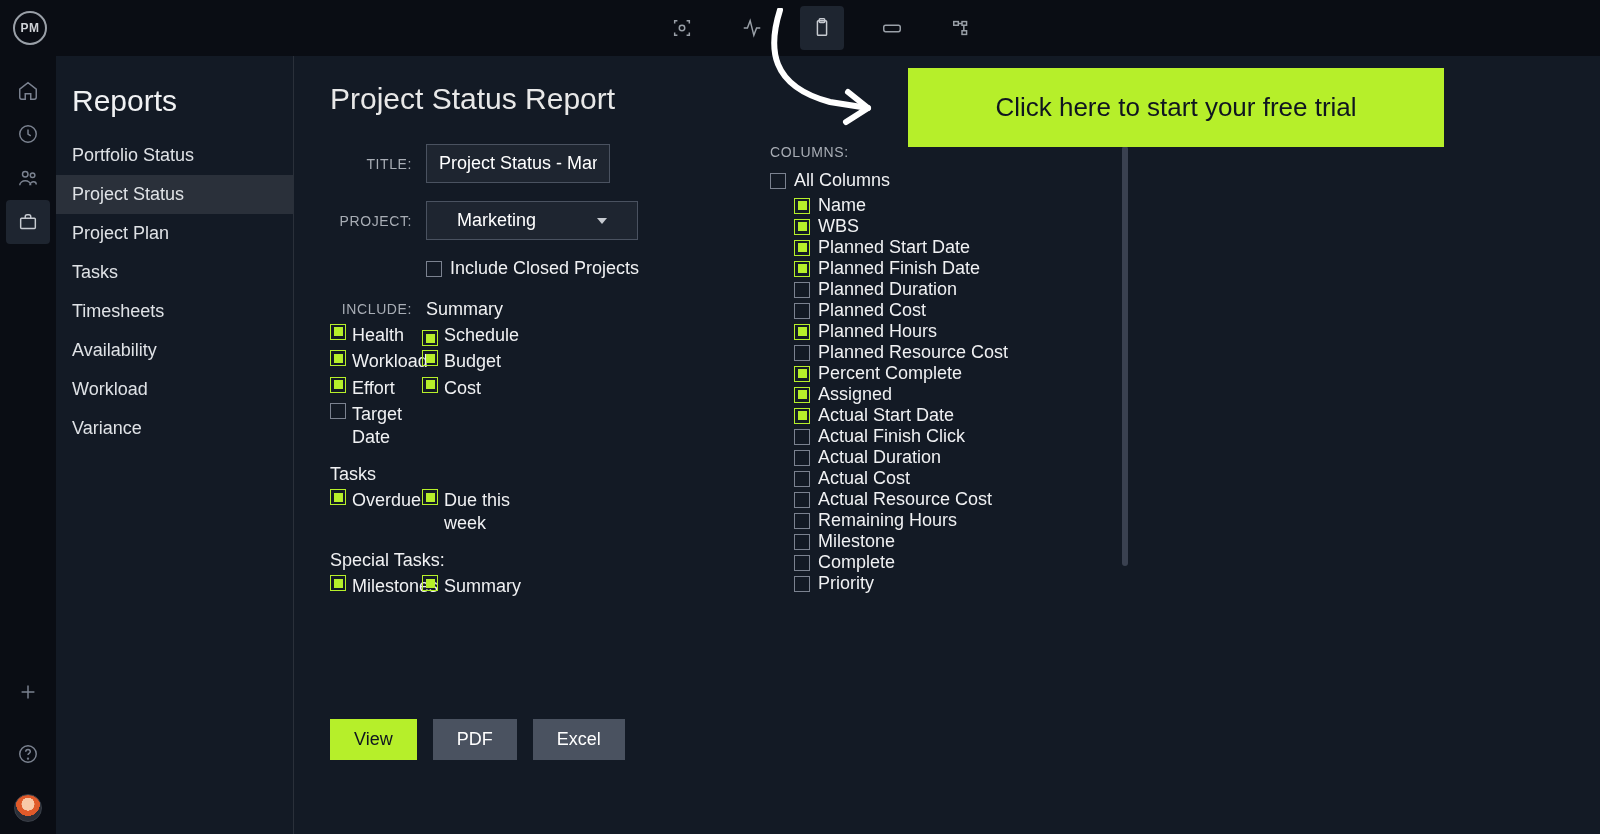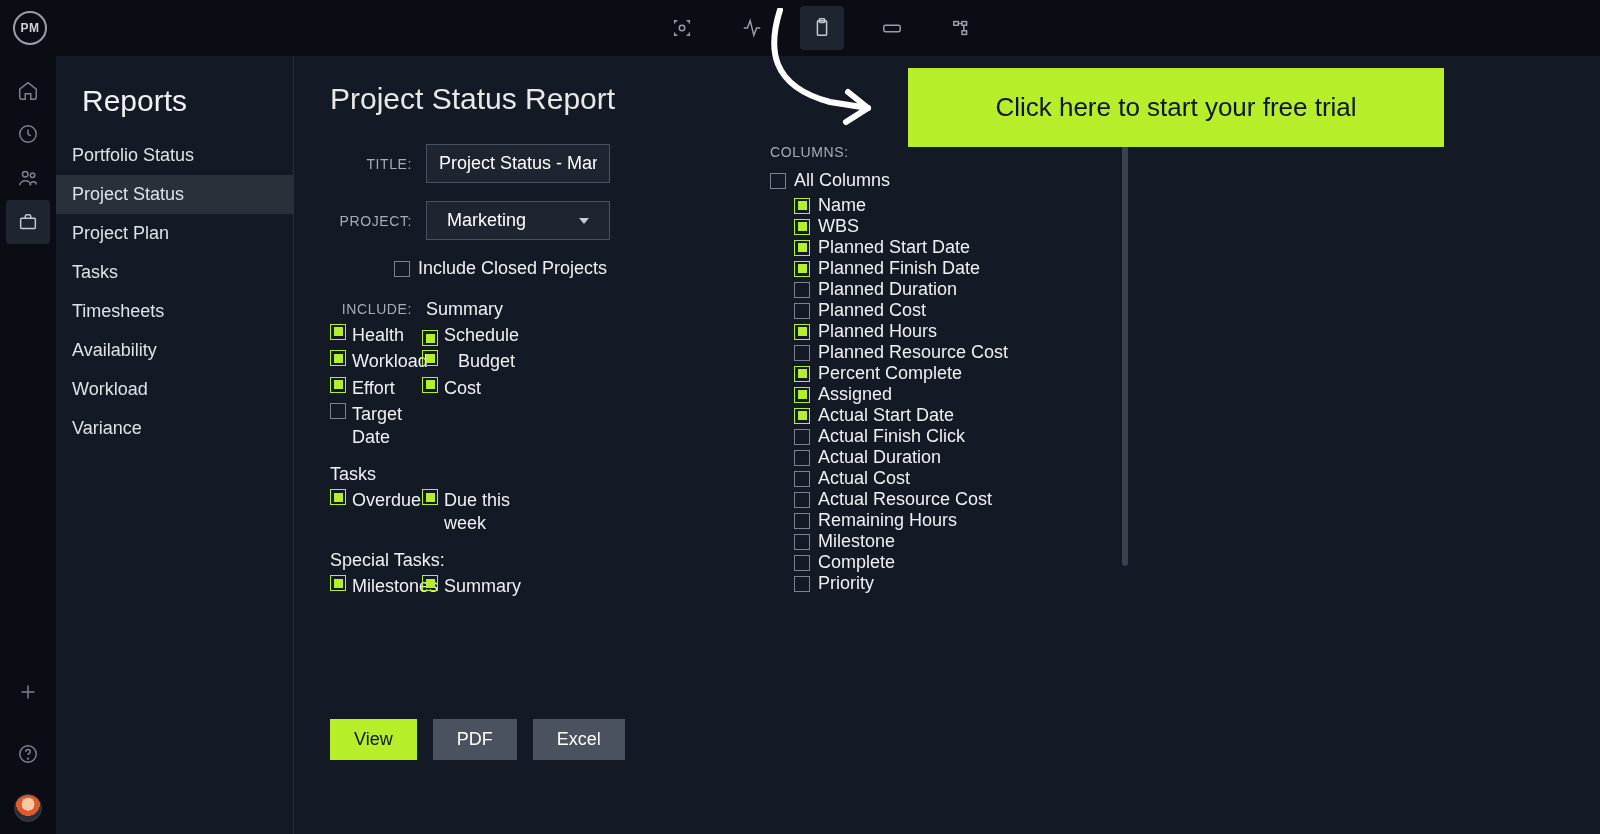--- a/index.html
+++ b/index.html
@@ -87,21 +87,21 @@
     top: 56px; left: 56px;
     width: 238px; bottom: 0;
     background: #131a25;
     border-right: 1px solid #2a303a;
     padding: 28px 0 0 0;
   }
   .sidebar-title {
     font-size: 30px;
     font-weight: 500;
     color: #f0f1f3;
-    padding: 0 26px 18px;
+    padding: 0 16px 18px;
   }
   .sidebar-item {
     padding: 9px 16px;
     font-size: 18px;
     color: #dfe2e6;
     cursor: pointer;
   }
   .sidebar-item.active {
     background: #2a303a;
   }
@@ -139,34 +139,34 @@
     background: #1e2530;
     border: 1px solid #4a5260;
     padding: 8px 12px;
     font-size: 18px;
     color: #fff;
     width: 184px;
   }
   .select-input {
     background: #1e2530;
     border: 1px solid #4a5260;
-    padding: 8px 20px;
+    padding: 8px 30px;
     font-size: 18px;
     color: #fff;
-    width: 184px;
+    width: 212px;
     position: relative;
     display: flex; align-items: center; justify-content: space-between;
   }
   .select-input .caret {
     width: 0; height: 0;
     border-left: 5px solid transparent;
     border-right: 5px solid transparent;
     border-top: 6px solid #c7cbd1;
   }
-  .form-indent { margin-left: 64px; }
+  .form-indent { margin-left: 96px; }
 
   .cb {
     display: inline-flex; align-items: center; gap: 8px;
     font-size: 18px; color: #f0f1f3;
     margin-right: 10px;
   }
   .cb-box {
     width: 16px; height: 16px;
     border: 1.5px solid #7b8290;
     display: inline-flex; align-items:center; justify-content:center;
@@ -380,21 +380,21 @@
                   <span class="stack-label">Schedule</span>
                 </div>
               </div>
               <div class="cb-cell">
                 <div style="display: flex; align-items: flex-start; gap: 6px;">
                   <span class="cb-box checked"></span>
                   <span class="stack-label">Workload</span>
                 </div>
               </div>
               <div class="cb-cell">
-                <div style="display: flex; align-items: flex-start; gap: 20px;">
+                <div style="display: flex; align-items: flex-start; gap: 6px;">
                   <span class="cb-box checked"></span>
                   <span class="stack-label">Budget</span>
                 </div>
               </div>
               <div class="cb-cell">
                 <div style="display: flex; align-items: flex-start; gap: 6px;">
                   <span class="cb-box checked"></span>
                   <span class="stack-label">Effort</span>
                 </div>
               </div>

